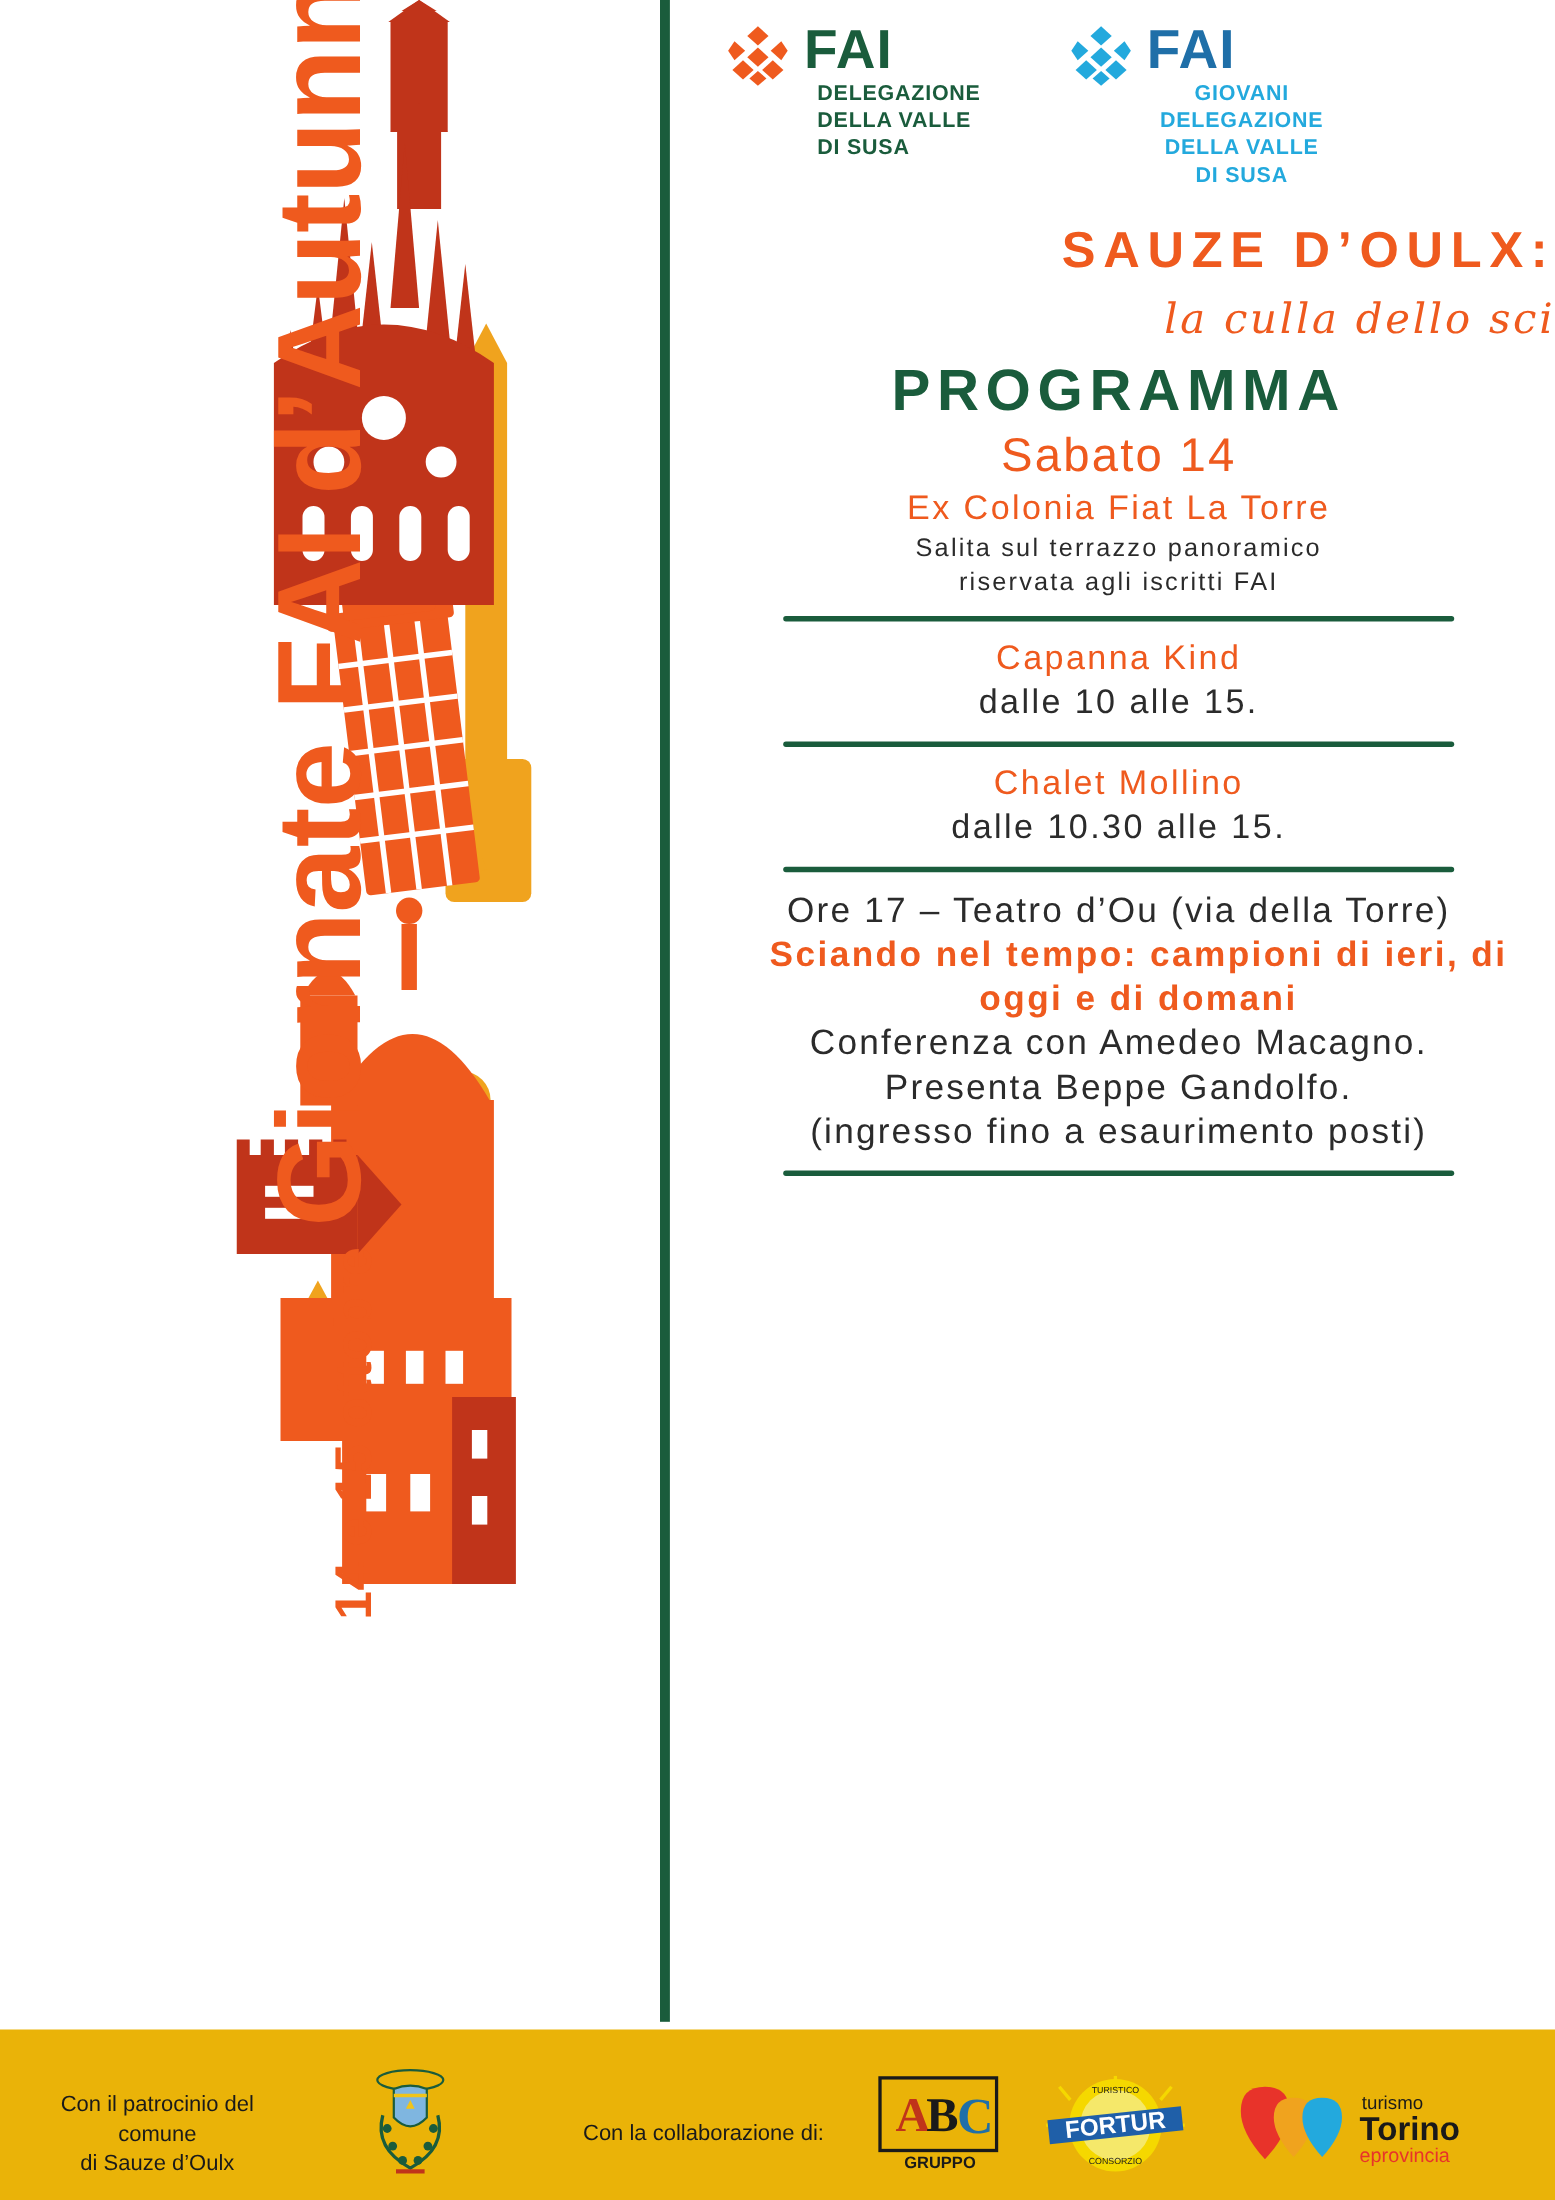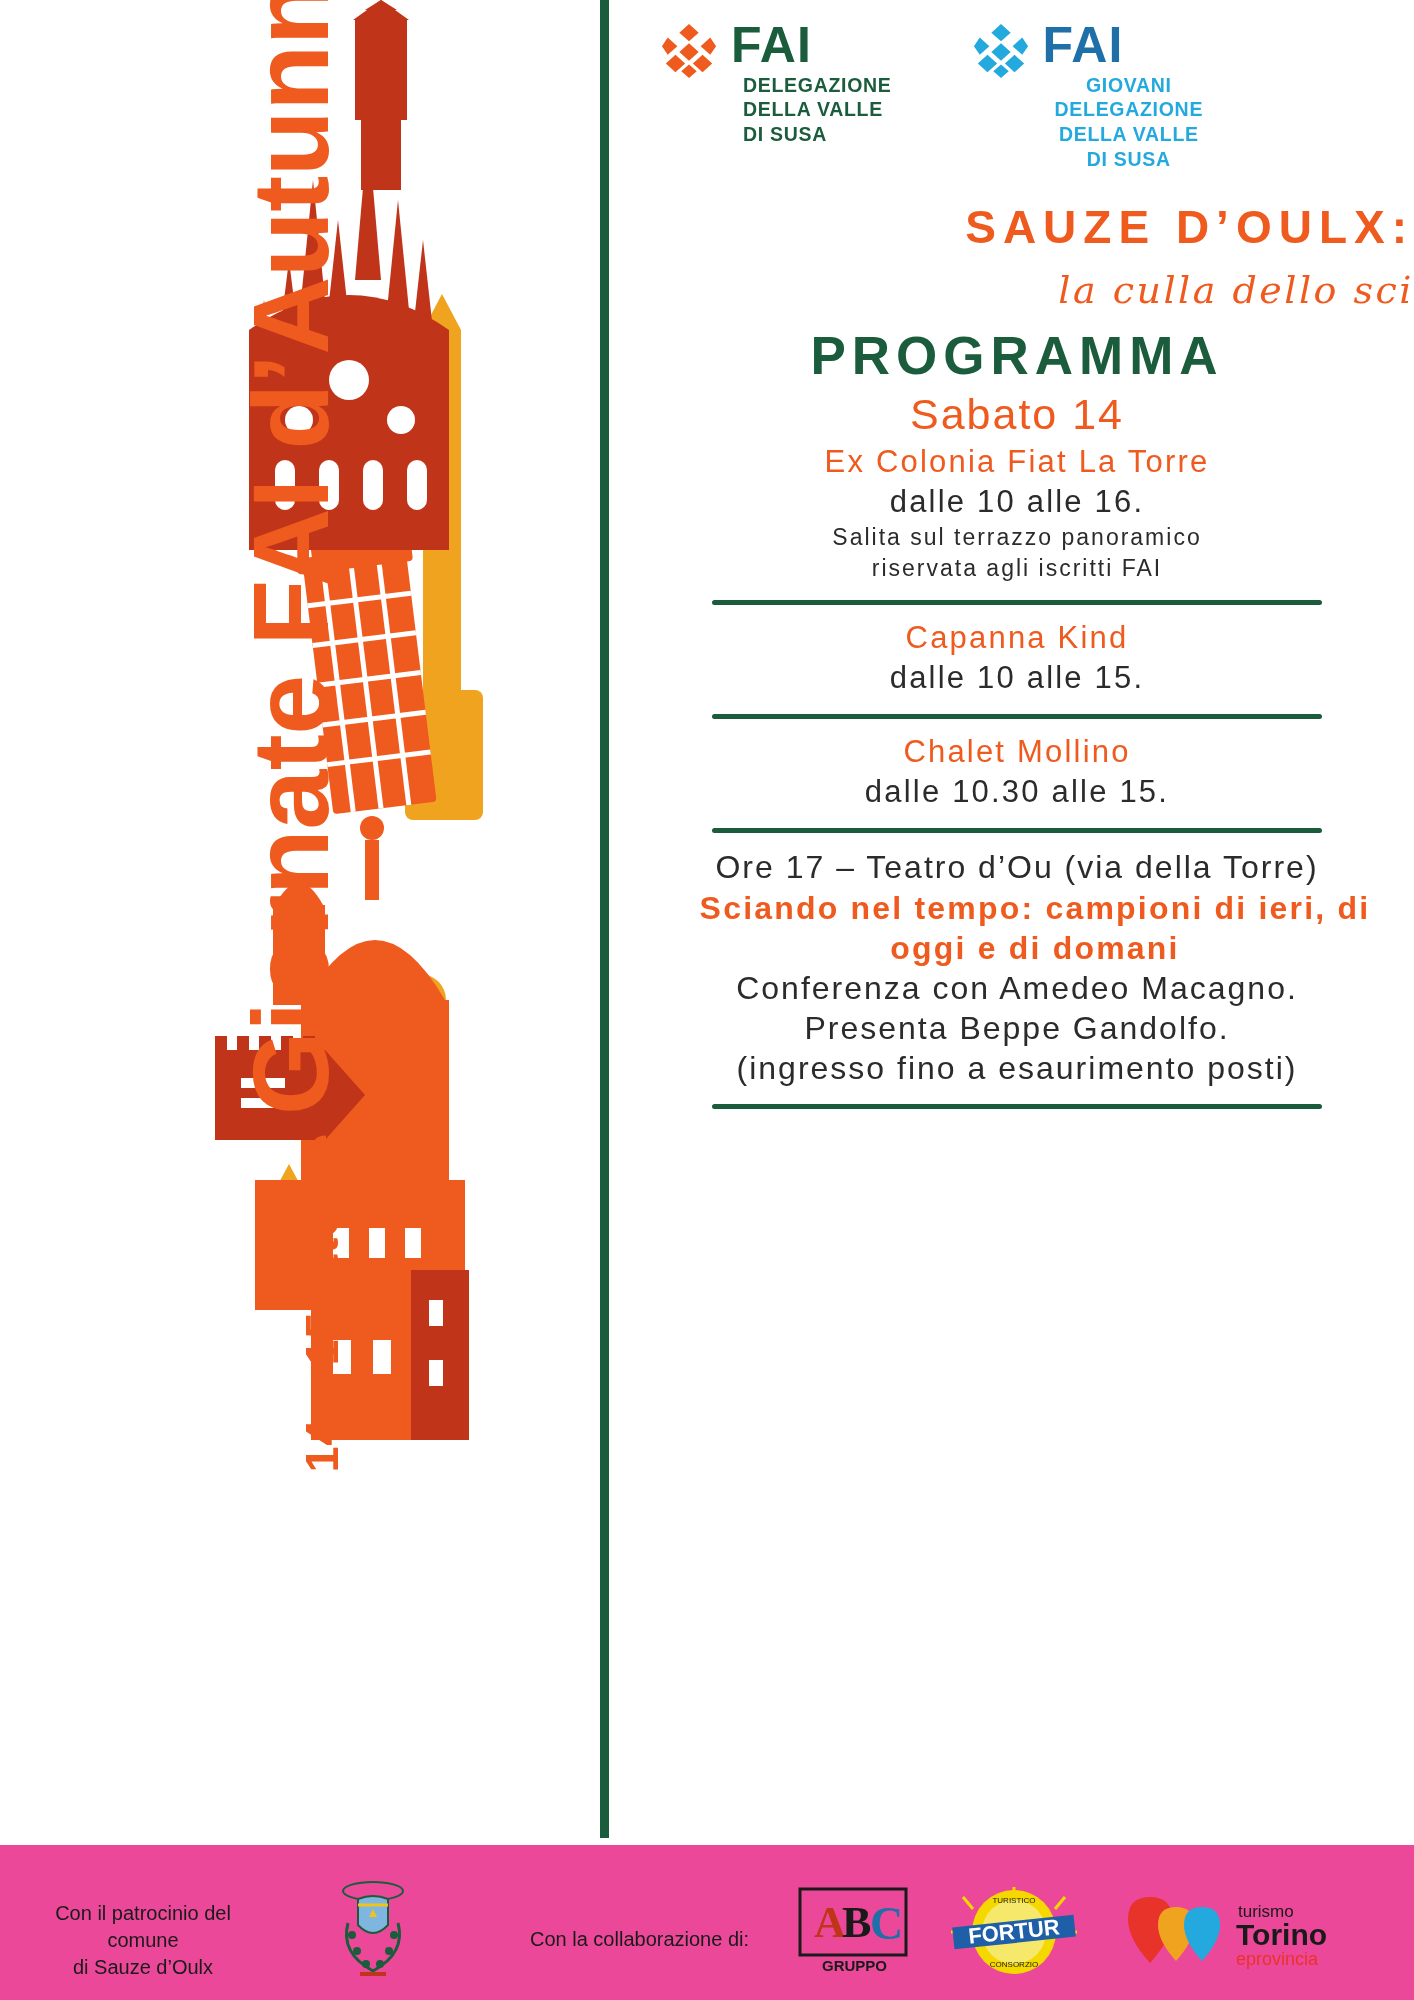--- a/index.html
+++ b/index.html
@@ -210,21 +210,21 @@
   }
   .spacer-sm { height: 14px; }
 
   
   #footer {
     position: absolute;
     left: 0;
     top: 1845px;
     width: 1414px;
     height: 155px;
-    background: #ec4899;
+    background: #eab308;
   }
   #patrocinio {
     position: absolute;
     left: 18px;
     top: 55px;
     width: 250px;
     text-align: center;
     font-size: 20px;
     line-height: 1.35;
     color: #1a1a1a;
@@ -414,21 +414,20 @@
     </div>
 
     <div id="programma">PROGRAMMA</div>
 
     <div id="program-body">
 
       <div class="day">Sabato 14</div>
 
       <div class="block">
         <div class="venue">Ex Colonia Fiat La Torre</div>
-        <div class="time">dalle 10 alle 16.</div>
         <div class="note" style="white-space:pre-line">Salita sul terrazzo panoramico
 riservata agli iscritti FAI</div>
       </div>
 
       <div class="rule"></div>
 
       <div class="block">
         <div class="venue">Capanna Kind</div>
         <div class="time">dalle 10 alle 15.</div>
       </div>

